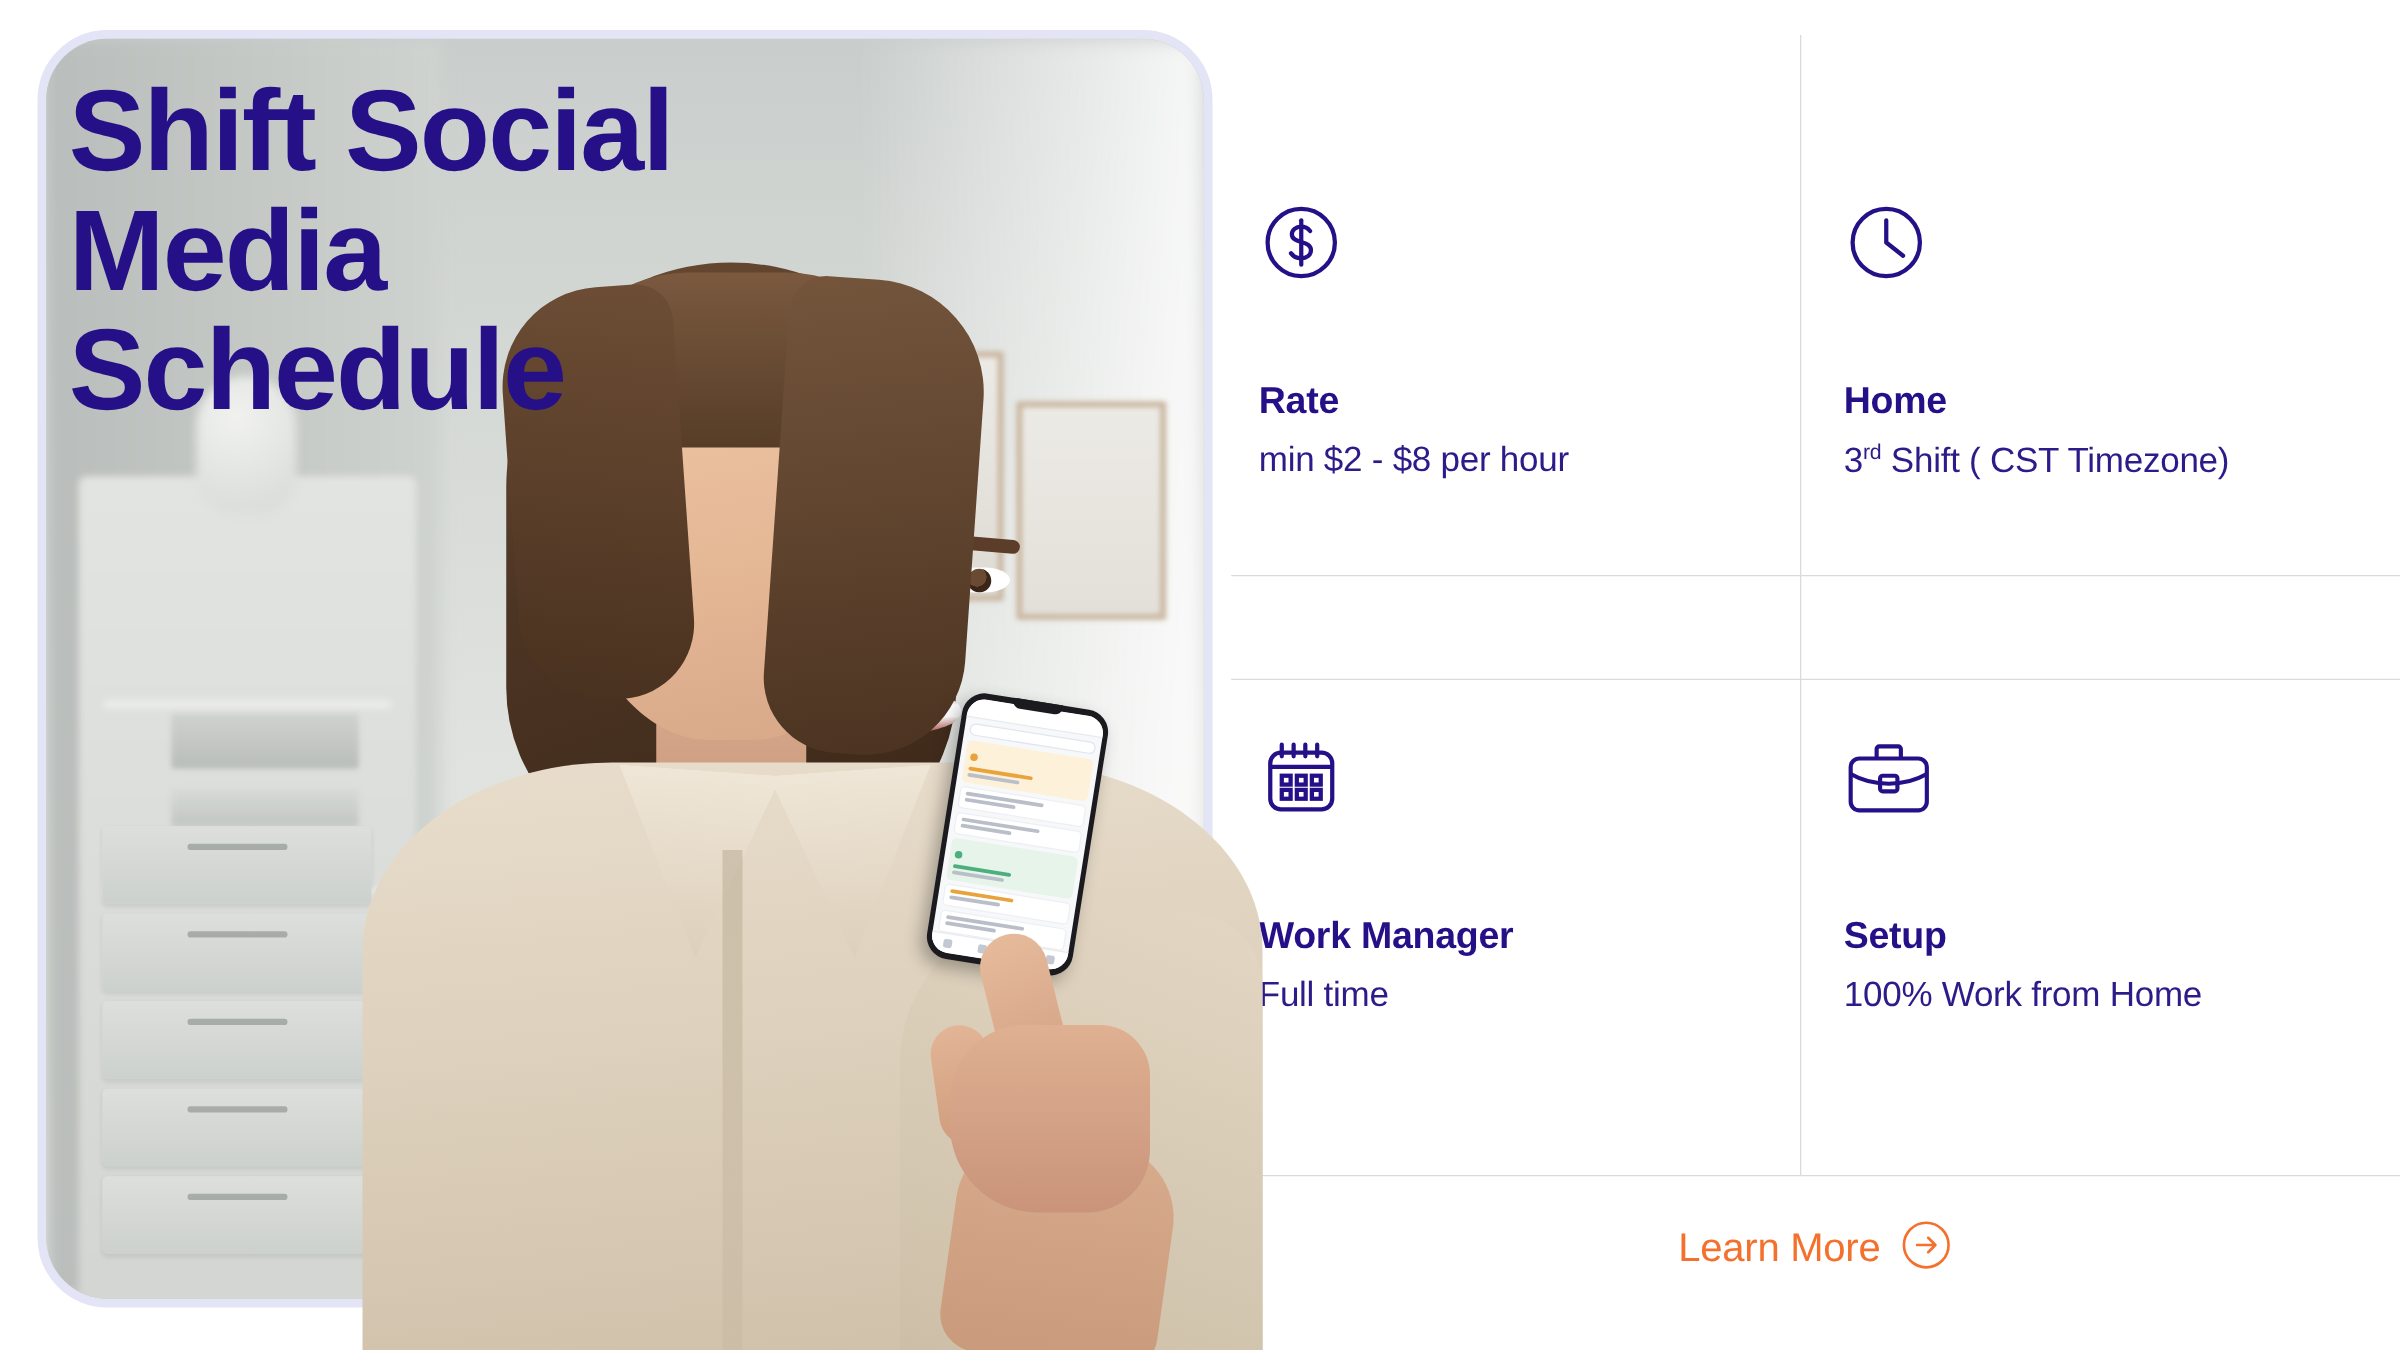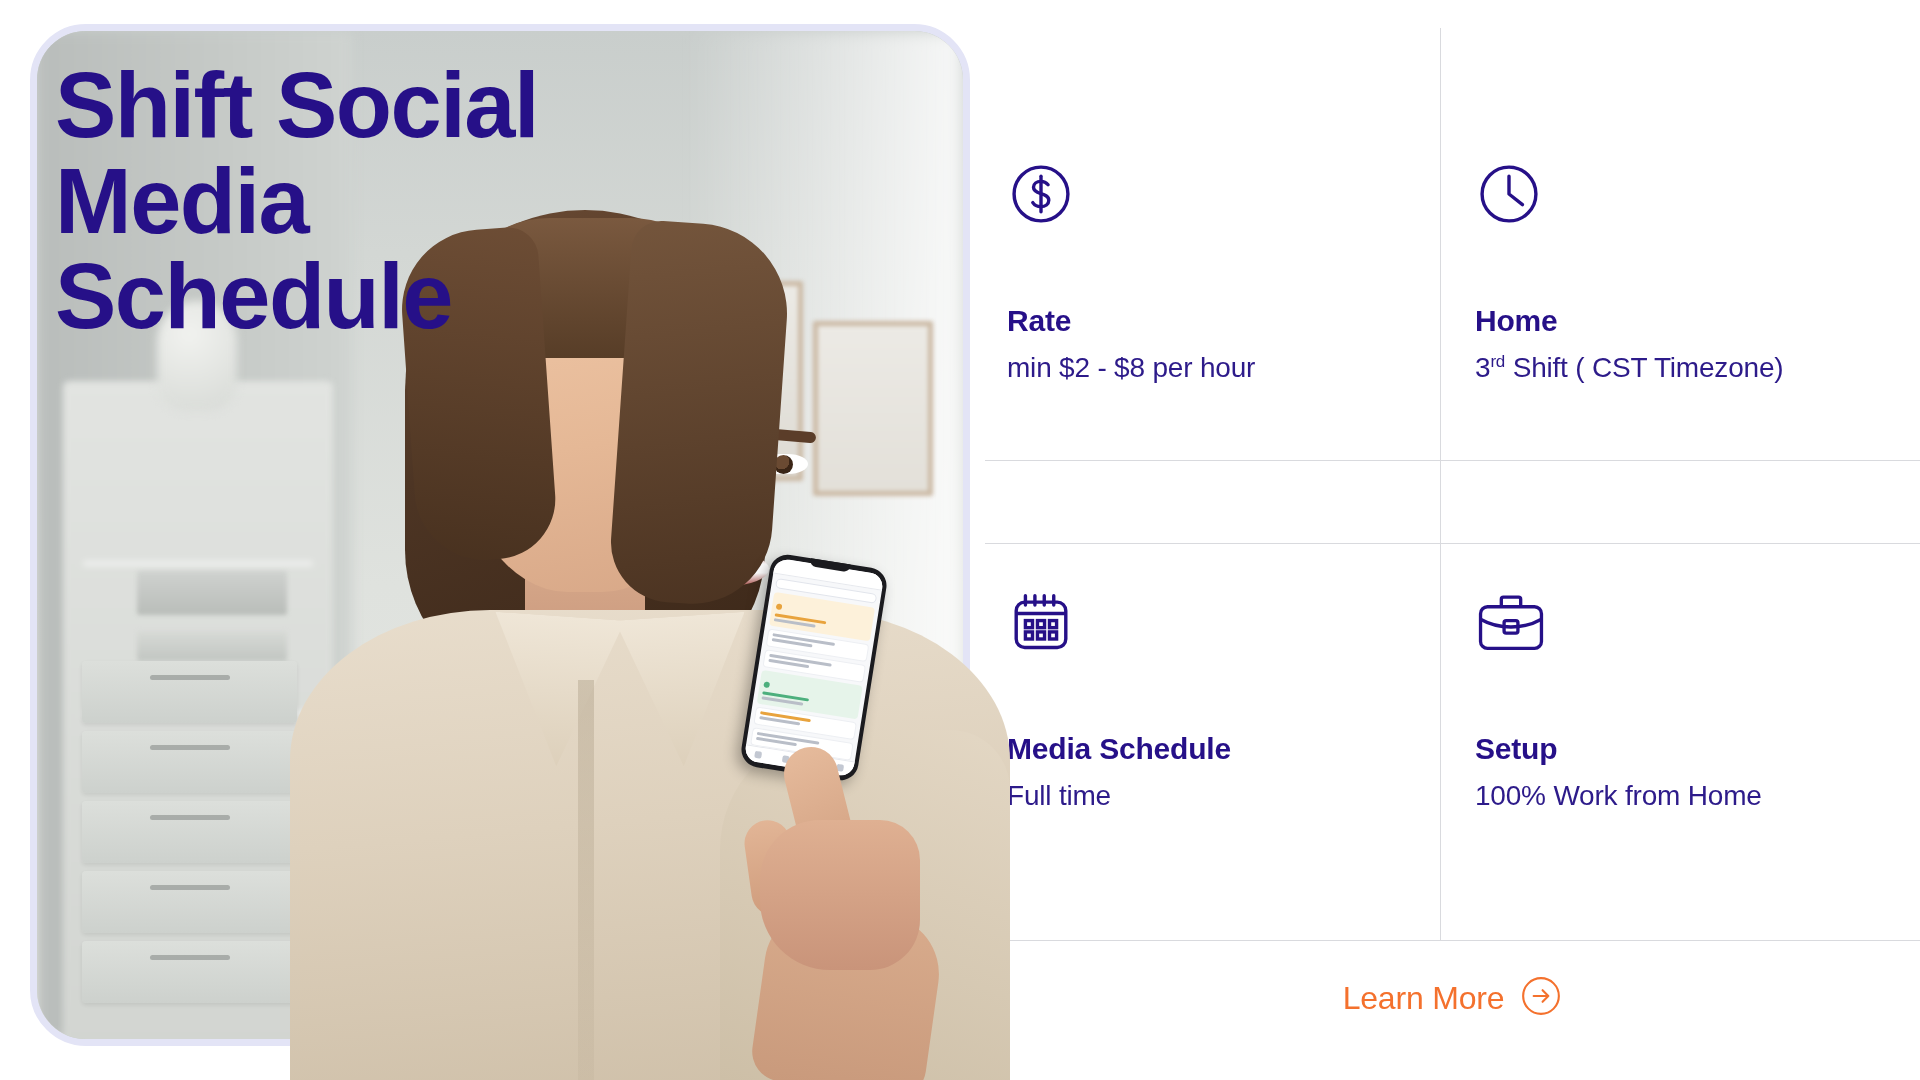--- a/index.html
+++ b/index.html
@@ -488,21 +488,21 @@
           <path d="M6.5 18h35"></path>
           <path d="M13 5.5V12M19.7 5.5V12M26.3 5.5V12M33 5.5V12" stroke-linecap="round"></path>
           <rect x="13" y="23" width="5" height="5"></rect>
           <rect x="21.5" y="23" width="5" height="5"></rect>
           <rect x="30" y="23" width="5" height="5"></rect>
           <rect x="13" y="31" width="5" height="5"></rect>
           <rect x="21.5" y="31" width="5" height="5"></rect>
           <rect x="30" y="31" width="5" height="5"></rect>
         </svg>
       </div>
-      <div class="cell-title">Media Schedule</div>
+      <div class="cell-title">Work Manager</div>
       <div class="cell-value">Full time</div>
     </div>
 
     <div class="cell br">
       <div class="cell-icon">
         <svg width="72" height="68" viewBox="0 0 52 48" fill="none" stroke="#261088" stroke-width="2.4">
           <rect x="4" y="13" width="44" height="30" rx="5"></rect>
           <path d="M19 13V7.5a1.5 1.5 0 011.5-1.5h11A1.5 1.5 0 0133 7.5V13"></path>
           <path d="M4 22c7 4 14 5.6 22 5.6S41 26 48 22" stroke-linejoin="round"></path>
           <rect x="21" y="23" width="10" height="9" rx="1.5"></rect>

